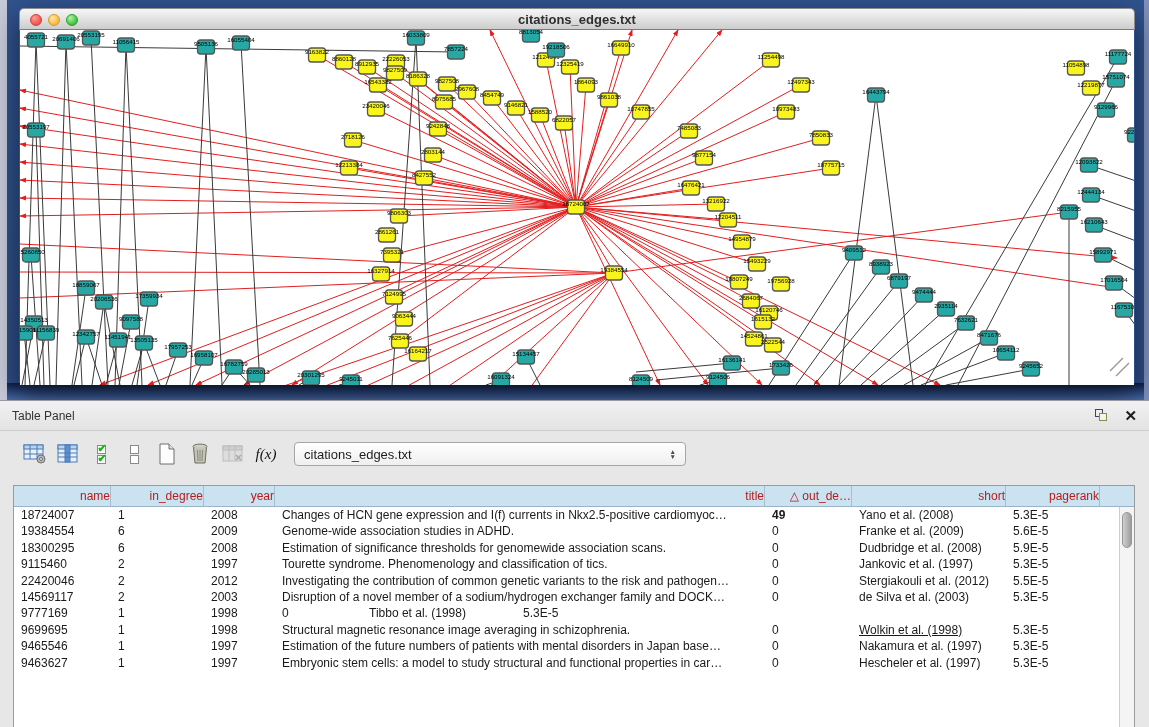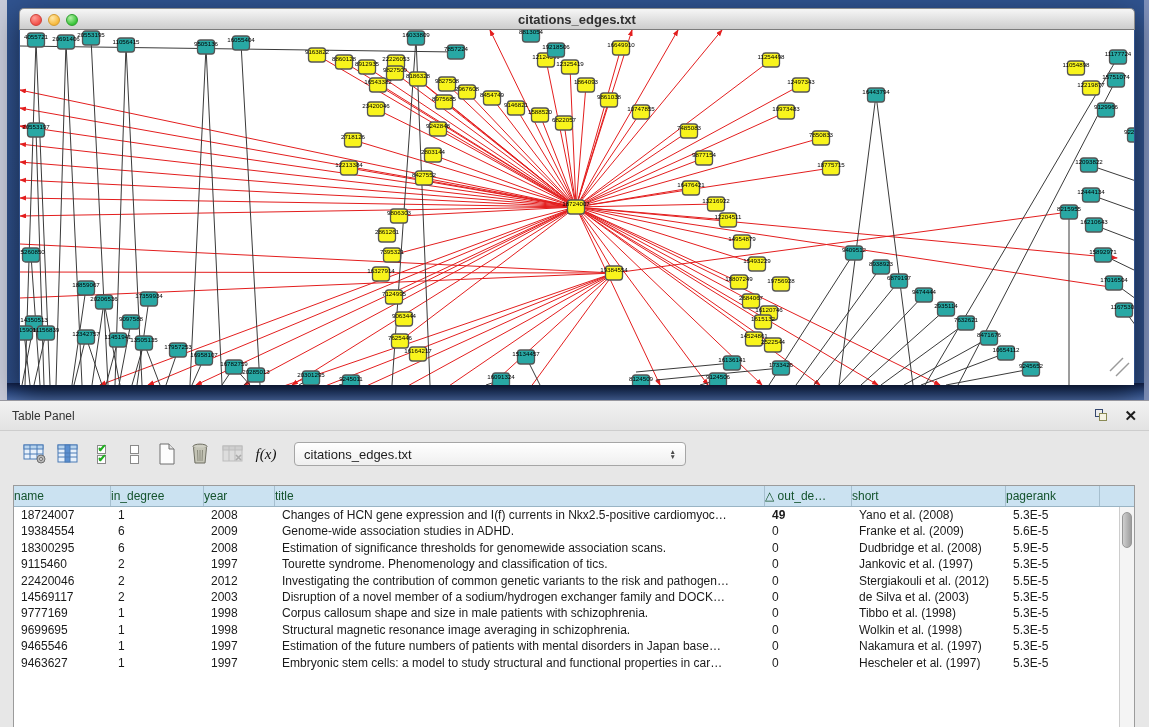--- a/index.html
+++ b/index.html
@@ -46,21 +46,21 @@
   .check-stack .cbox { width: 9px; height: 9px; border: 1px solid #8a8a8a; background: #fff; position: relative; font-size: 11px; line-height: 8px; color: #1faf1f; font-weight: bold; }
   .check-stack .cbox span { position: absolute; left: 0px; top: -2px; }
   .combo { width: 392px; height: 24px; margin-left: 10px; border: 1px solid #a6a6a6; border-radius: 4px;
     background: linear-gradient(#ffffff, #efefef); display: flex; align-items: center; padding: 0 9px;
     font-size: 13px; color: #1d1d1d; box-shadow: inset 0 1px 0 #fff; }
   .combo-arrows { margin-left: auto; display: flex; flex-direction: column; font-size: 6.5px; color: #4a4a4a; line-height: 5px; }
   
   .table-wrap { position: absolute; left: 13px; right: 14px; top: 84px; bottom: 57px;
     background: #fff; border: 1px solid #9b9b9b; overflow: hidden; }
   .t-header { display: flex; height: 21px; background: #cbe2f1; border-bottom: 1px solid #99b4c4; }
-  .t-hcell { font-size: 12px; color: #14532d; text-align: left; line-height: 20px;
+  .t-hcell { font-size: 12px; color: #b91c1c; text-align: right; line-height: 20px;
     border-right: 1px solid #a6bfcf; overflow: hidden; white-space: nowrap; flex: 0 0 auto; }
   .t-row { display: flex; height: 16.4px; background: #fff; }
   .t-cell { font-size: 12px; color: #1a1a1a; line-height: 16px; padding-left: 7px;
     overflow: hidden; white-space: nowrap; flex: 0 0 auto; }
   .vscroll { position: absolute; right: 0; top: 21px; bottom: 0; width: 15px;
     background: #f4f4f4; border-left: 1px solid #cdcdcd; }
   .vthumb { position: absolute; left: 2px; top: 5px; width: 10px; height: 36px; border-radius: 6px;
     background: linear-gradient(90deg, #cfcfcf, #9d9d9d); border: 1px solid #969696; }
   
   .tabs-bar { position: absolute; left: 0; right: 0; bottom: 25px; height: 28px;
@@ -856,32 +856,31 @@
           <div class="t-cell" style="width: 71px;">2003</div>
           <div class="t-cell" style="width: 490px;">Disruption of a novel member of a sodium/hydrogen exchanger family and DOCK…</div>
           <div class="t-cell" style="width: 87px;">0</div>
           <div class="t-cell" style="width: 154px;">de Silva et al. (2003)</div>
           <div class="t-cell" style="width: 94px;">5.3E-5</div>
         </div>
         <div class="t-row">
           <div class="t-cell" style="width: 97px;">9777169</div>
           <div class="t-cell" style="width: 93px;">1</div>
           <div class="t-cell" style="width: 71px;">1998</div>
-          <div class="t-cell" style="width: 490px;">Corpus callosum shape and size in male patients with schizophrenia.</div>
           <div class="t-cell" style="width: 87px;">0</div>
           <div class="t-cell" style="width: 154px;">Tibbo et al. (1998)</div>
           <div class="t-cell" style="width: 94px;">5.3E-5</div>
         </div>
         <div class="t-row">
           <div class="t-cell" style="width: 97px;">9699695</div>
           <div class="t-cell" style="width: 93px;">1</div>
           <div class="t-cell" style="width: 71px;">1998</div>
           <div class="t-cell" style="width: 490px;">Structural magnetic resonance image averaging in schizophrenia.</div>
           <div class="t-cell" style="width: 87px;">0</div>
-          <div class="t-cell" style="width: 154px;">Wolkin et al. (1998)</div>
+          <div class="t-cell" style="width: 154px; text-decoration: underline;">Wolkin et al. (1998)</div>
           <div class="t-cell" style="width: 94px;">5.3E-5</div>
         </div>
         <div class="t-row">
           <div class="t-cell" style="width: 97px;">9465546</div>
           <div class="t-cell" style="width: 93px;">1</div>
           <div class="t-cell" style="width: 71px;">1997</div>
           <div class="t-cell" style="width: 490px;">Estimation of the future numbers of patients with mental disorders in Japan base…</div>
           <div class="t-cell" style="width: 87px;">0</div>
           <div class="t-cell" style="width: 154px;">Nakamura et al. (1997)</div>
           <div class="t-cell" style="width: 94px;">5.3E-5</div>

